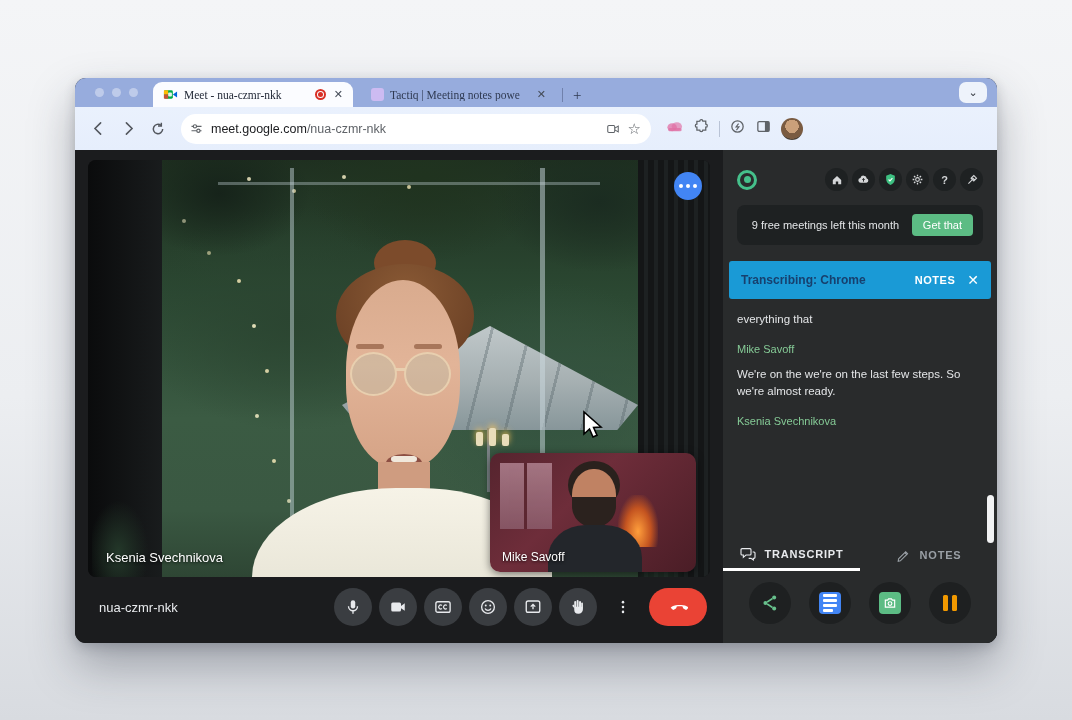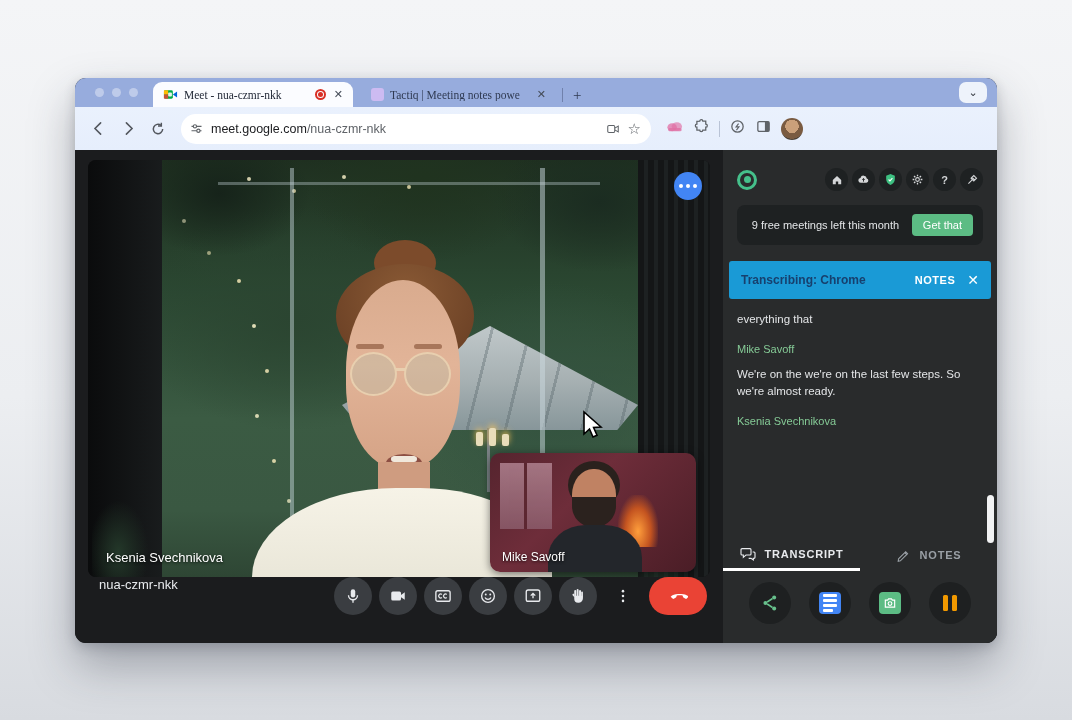--- a/index.html
+++ b/index.html
@@ -117,21 +117,21 @@
   .pip-label, .main-label { position:absolute; color:#fff; text-shadow:0 1px 3px rgba(0,0,0,.8); }
   .pip-label { left:12px; bottom:8px; font-size:12px; }
   .main-label { left:18px; bottom:12px; font-size:13px; }
 
   .chat-bubble { position:absolute; left:586px; top:12px; width:28px; height:28px; border-radius:50%; background:#4285f4;
      display:flex; align-items:center; justify-content:center; gap:3px; }
   .chat-bubble i { width:4px; height:4px; border-radius:50%; background:#fff; }
   .cursor { position:absolute; left:492px; top:250px; }
 
   
-  .meetbar { flex:1; display:flex; align-items:flex-start; padding:0 16px 6px 24px; }
+  .meetbar { flex:1; display:flex; align-items:center; padding:0 16px 6px 24px; }
   .meetcode { font-size:13px; color:#e8eaed; }
   .controls { margin-left:auto; display:flex; align-items:center; gap:7px; }
   .ctl { width:38px; height:38px; border-radius:50%; background:#3a3d41; display:flex; align-items:center; justify-content:center; color:#e8eaed; }
   .ctl.more { background:transparent; }
   .ctl.end { width:58px; border-radius:19px; background:#ea4335; }
 
   
   .sidebar { width:274px; background:#292b2c; display:flex; flex-direction:column; position:relative; }
   .tq-header { margin:18px 14px 6px; display:flex; align-items:center; justify-content:space-between; }
   .tq-logo { width:20px; height:20px; border:3px solid #45c08b; border-radius:50%; display:flex; align-items:center; justify-content:center; }

